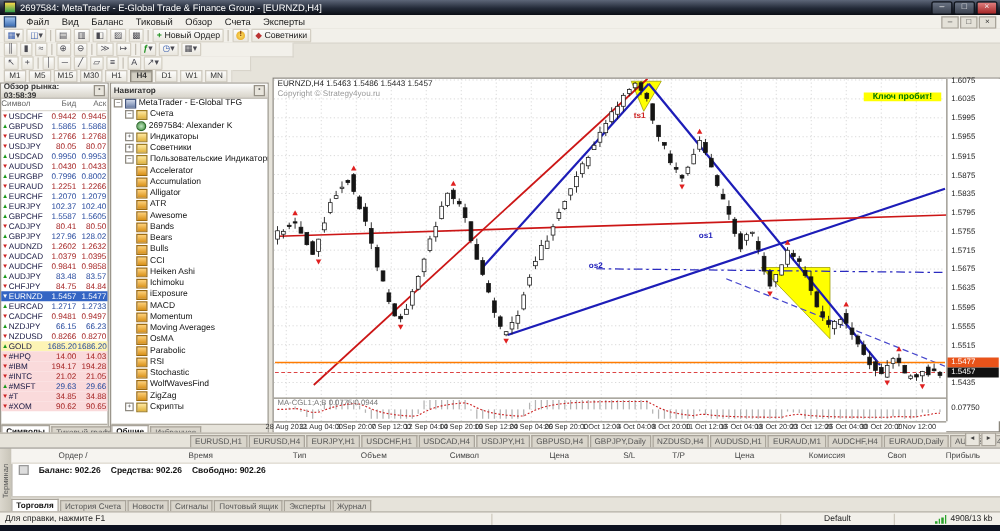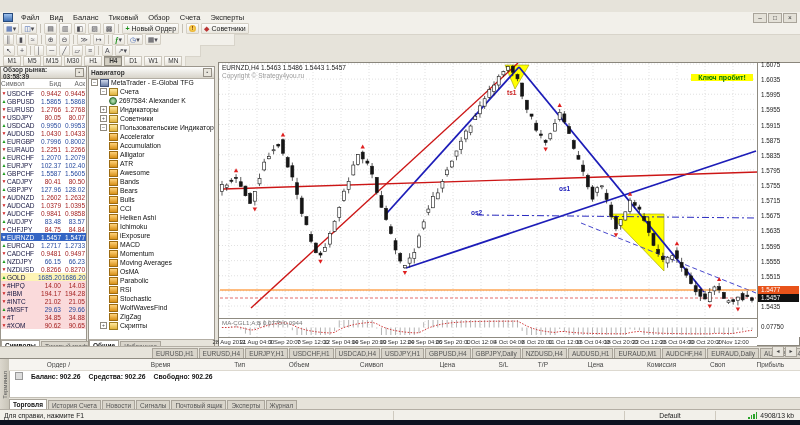--- a/index.html
+++ b/index.html
@@ -98,20 +98,29 @@
   .sb-profile{width:90px;text-align:center;border-right:1px solid #cfcabf;height:9px;line-height:9px;}
   .sb-kb{width:78px;display:flex;align-items:center;justify-content:flex-end;padding-right:6px;gap:3px;height:9px;}
   .sig{display:flex;align-items:flex-end;gap:1px;height:7px;}
   .sig i{display:block;width:1.5px;background:#2ba32b;}
   .taskstrip{position:absolute;left:0;top:420px;width:800px;height:5px;background:#0d1220;}
 </style>
 </head>
 <body>
 
 <div id="app">
+  <div class="titlebar">
+    <span class="app-icon"></span>
+    <span class="title-text">2697584: MetaTrader - E-Global Trade &amp; Finance Group - [EURNZD,H4]</span>
+    <span class="win-controls">
+      <span class="win-btn">–</span>
+      <span class="win-btn">□</span>
+      <span class="win-btn close">×</span>
+    </span>
+  </div>
 
   <div class="menubar">
     <span class="menu-chart-icon"></span>
     <span id="menu-items" style="display:flex;">
         <span class="menu-item">Файл</span>
         <span class="menu-item">Вид</span>
         <span class="menu-item">Баланс</span>
         <span class="menu-item">Тиковый</span>
         <span class="menu-item">Обзор</span>
         <span class="menu-item">Счета</span>

